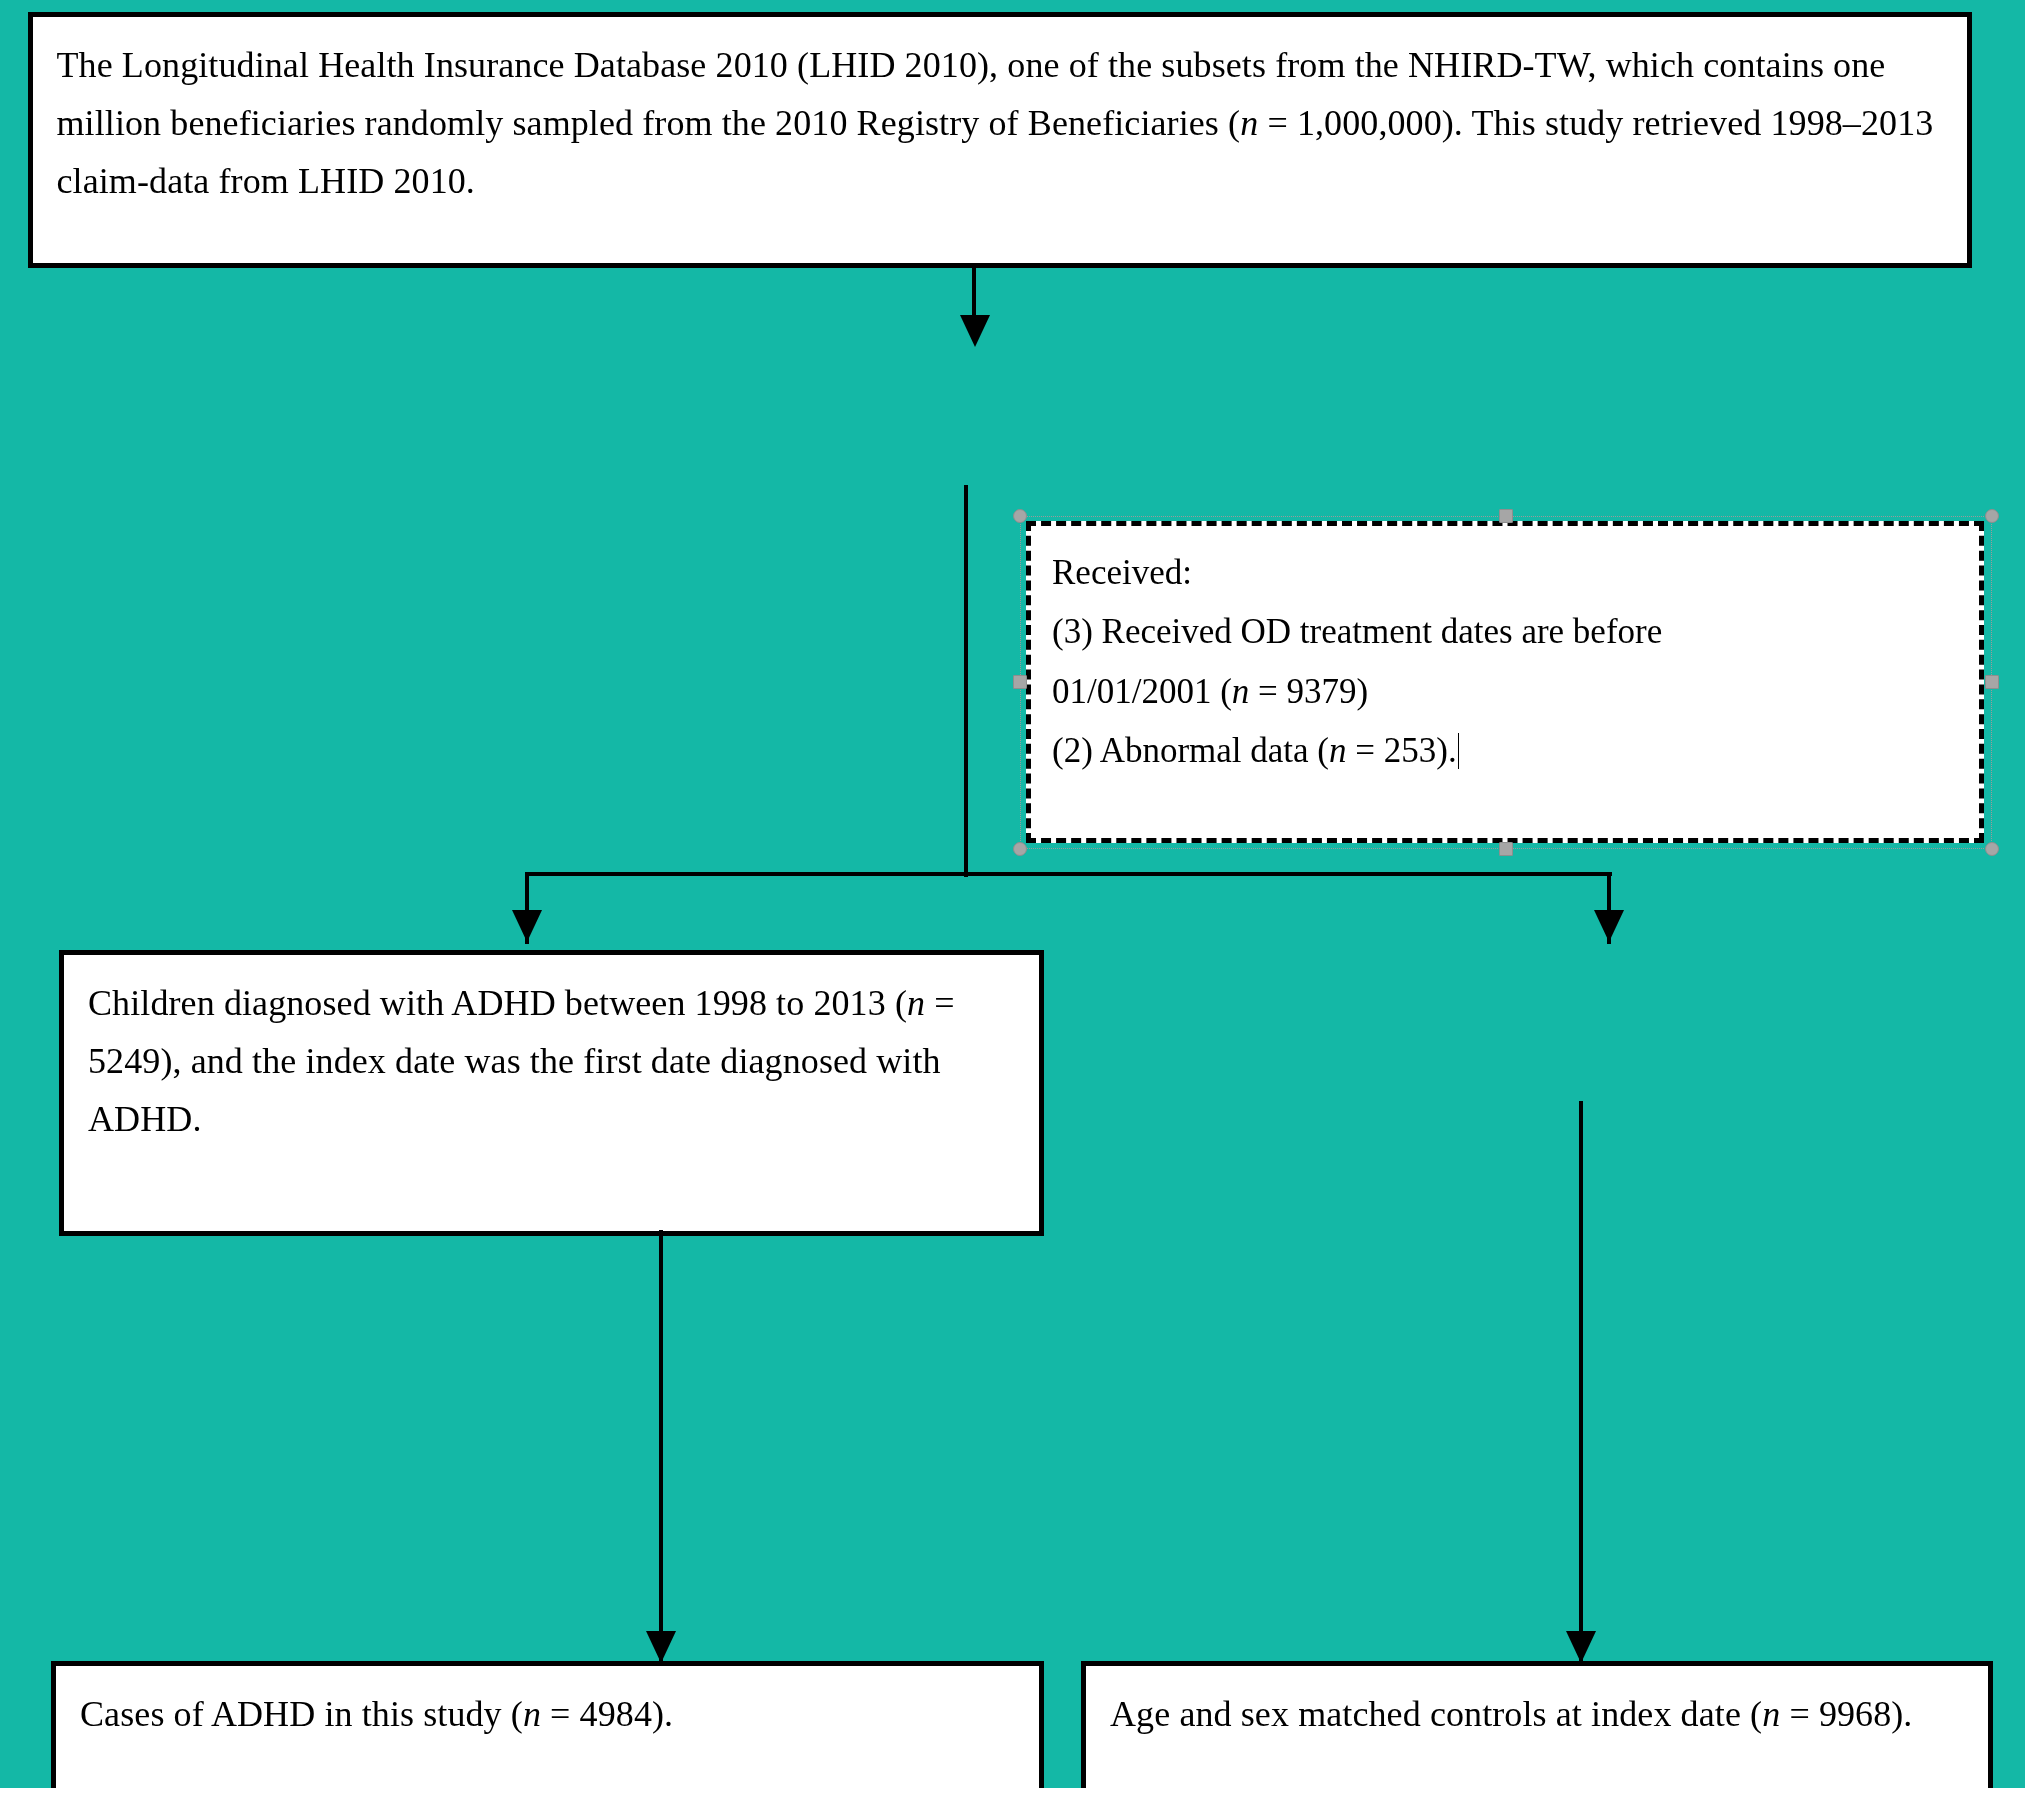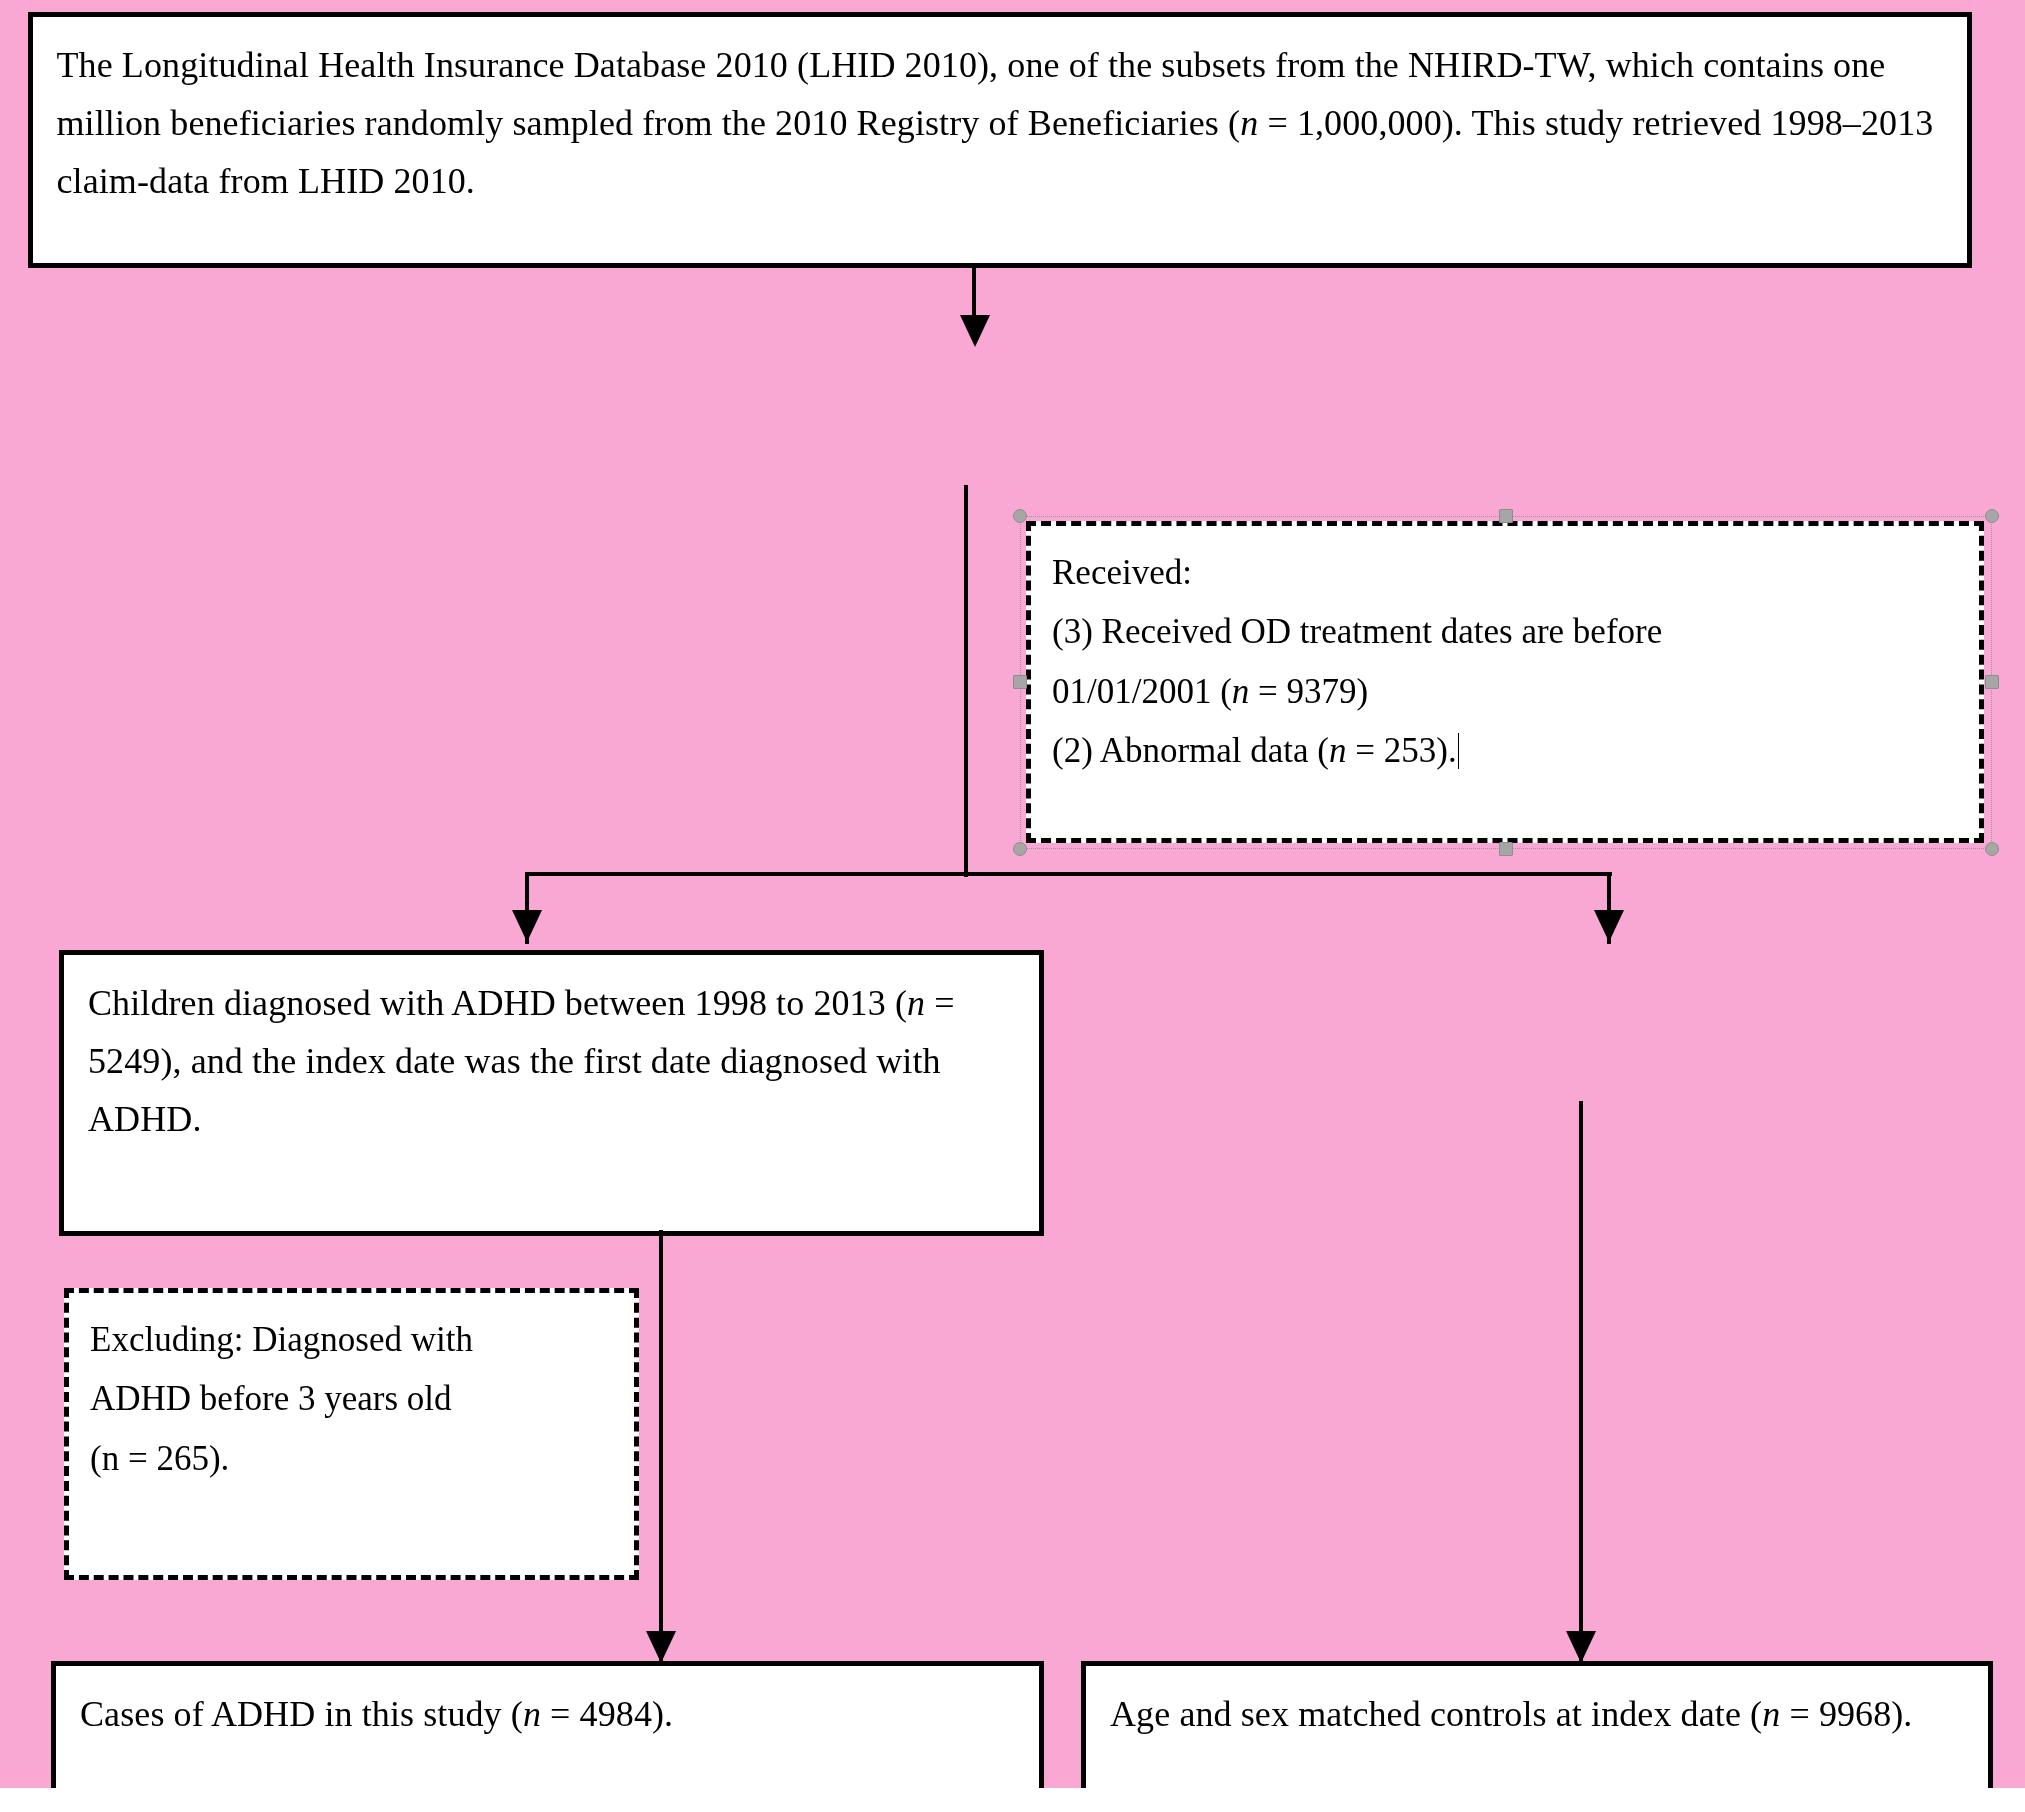--- a/index.html
+++ b/index.html
@@ -9,21 +9,21 @@
     background: #ffffff;
   }
   body {
     font-family: "Liberation Serif", "DejaVu Serif", serif;
     color: #000000;
   }
   #canvas {
     position: relative;
     width: 2025px;
     height: 1788px;
-    background: #f9a8d4;
+    background: #14b8a6;
     overflow: hidden;
   }
   
   .box {
     position: absolute;
     box-sizing: border-box;
     background: #ffffff;
     border: 5px solid #000000;
     padding: 18.7px 24px 18.7px 24px;
   }
@@ -138,25 +138,20 @@
     <div class="txt">Children diagnosed with ADHD between 1998 to 2013 (<i class="nital">n</i> = 5249), and the index date was the first date diagnosed with ADHD.</div>
   </div>
 
 
   <div class="vline" style="left:659px; top:1230px; height:435px;"></div>
   <div class="arrowhead" style="left:646px; top:1631px;"></div>
 
   <div class="vline" style="left:1579px; top:1101px; height:564px;"></div>
   <div class="arrowhead" style="left:1566px; top:1631px;"></div>
 
-  <div class="dashbox" style="left:64px; top:1288px; width:575px; height:292px;">
-    <div class="txt">Excluding: Diagnosed with</div>
-    <div class="txt">ADHD before 3 years old</div>
-    <div class="txt">(n = 265).</div>
-  </div>
 
   <div class="box" style="left:51px; top:1661px; width:993px; height:140px;">
     <div class="txt">Cases of ADHD in this study (<i class="nital">n</i> = 4984).</div>
   </div>
 
   <div class="box" style="left:1081px; top:1661px; width:912px; height:151px;">
     <div class="txt">Age and sex matched controls at index date (<i class="nital">n</i> = 9968).</div>
   </div>
 
 </div>

